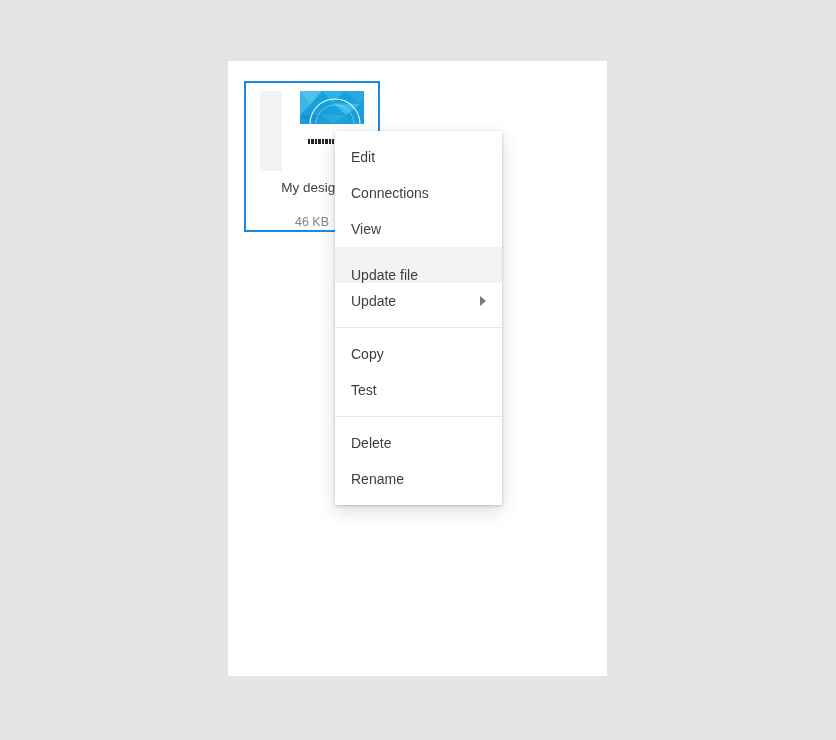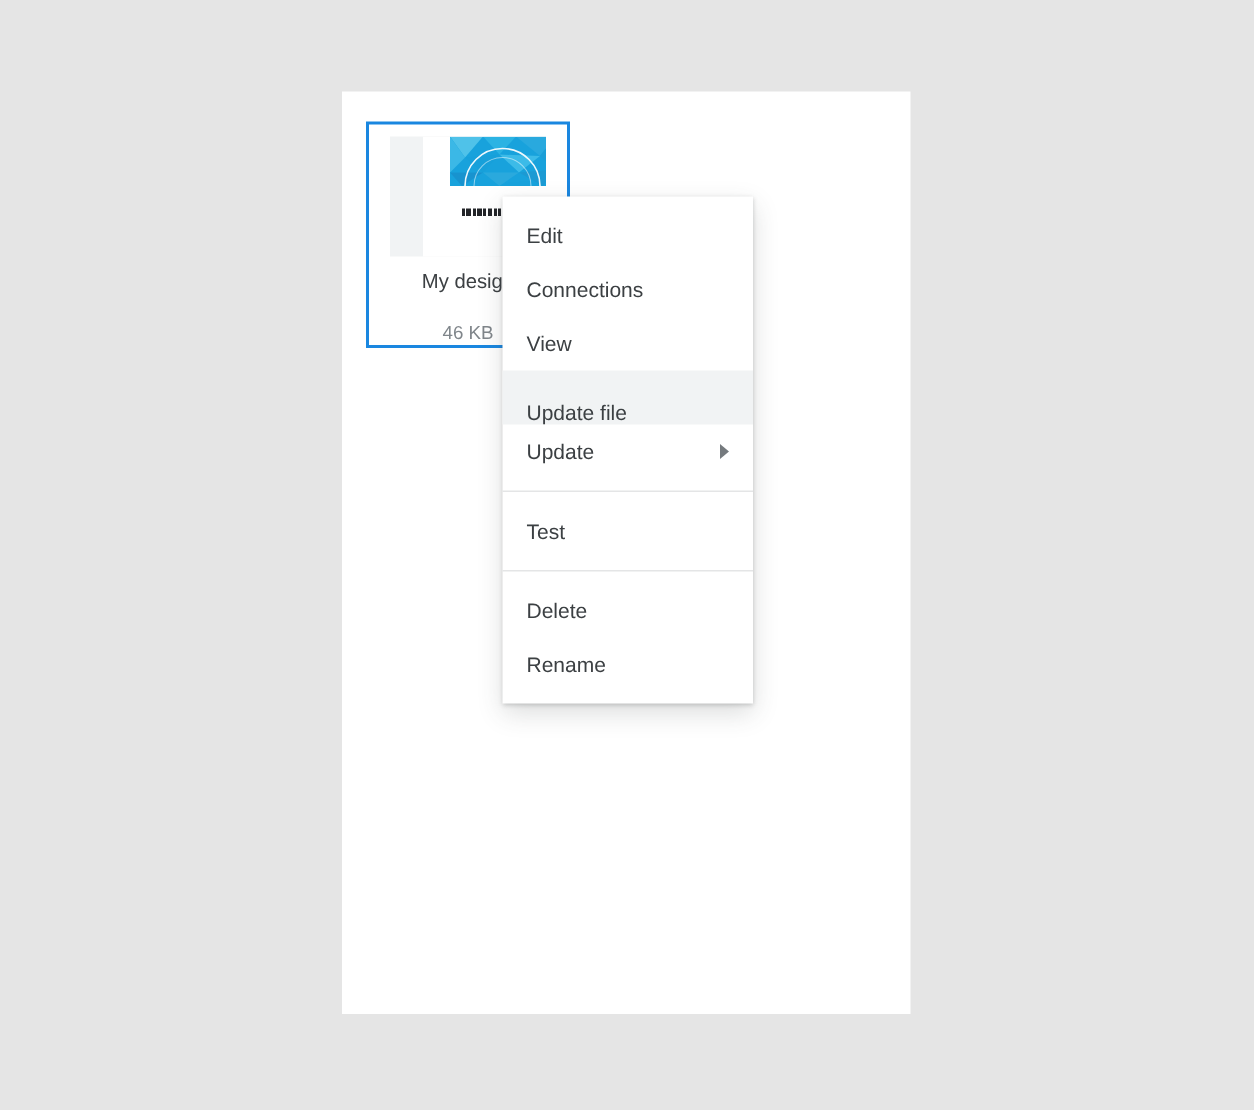--- a/index.html
+++ b/index.html
@@ -191,20 +191,23 @@
     </div>
     <div class="menu-item is-highlighted">
       <span class="menu-label">Update file</span>
     </div>
     <div class="menu-item">
       <span class="menu-label">Update</span>
       <span class="submenu-arrow"></span>
     </div>
     <div class="menu-divider"></div>
     <div class="menu-item">
+      <span class="menu-label">Copy</span>
+    </div>
+    <div class="menu-item">
       <span class="menu-label">Test</span>
     </div>
     <div class="menu-divider"></div>
     <div class="menu-item">
       <span class="menu-label">Delete</span>
     </div>
     <div class="menu-item">
       <span class="menu-label">Rename</span>
     </div>
   </div>

